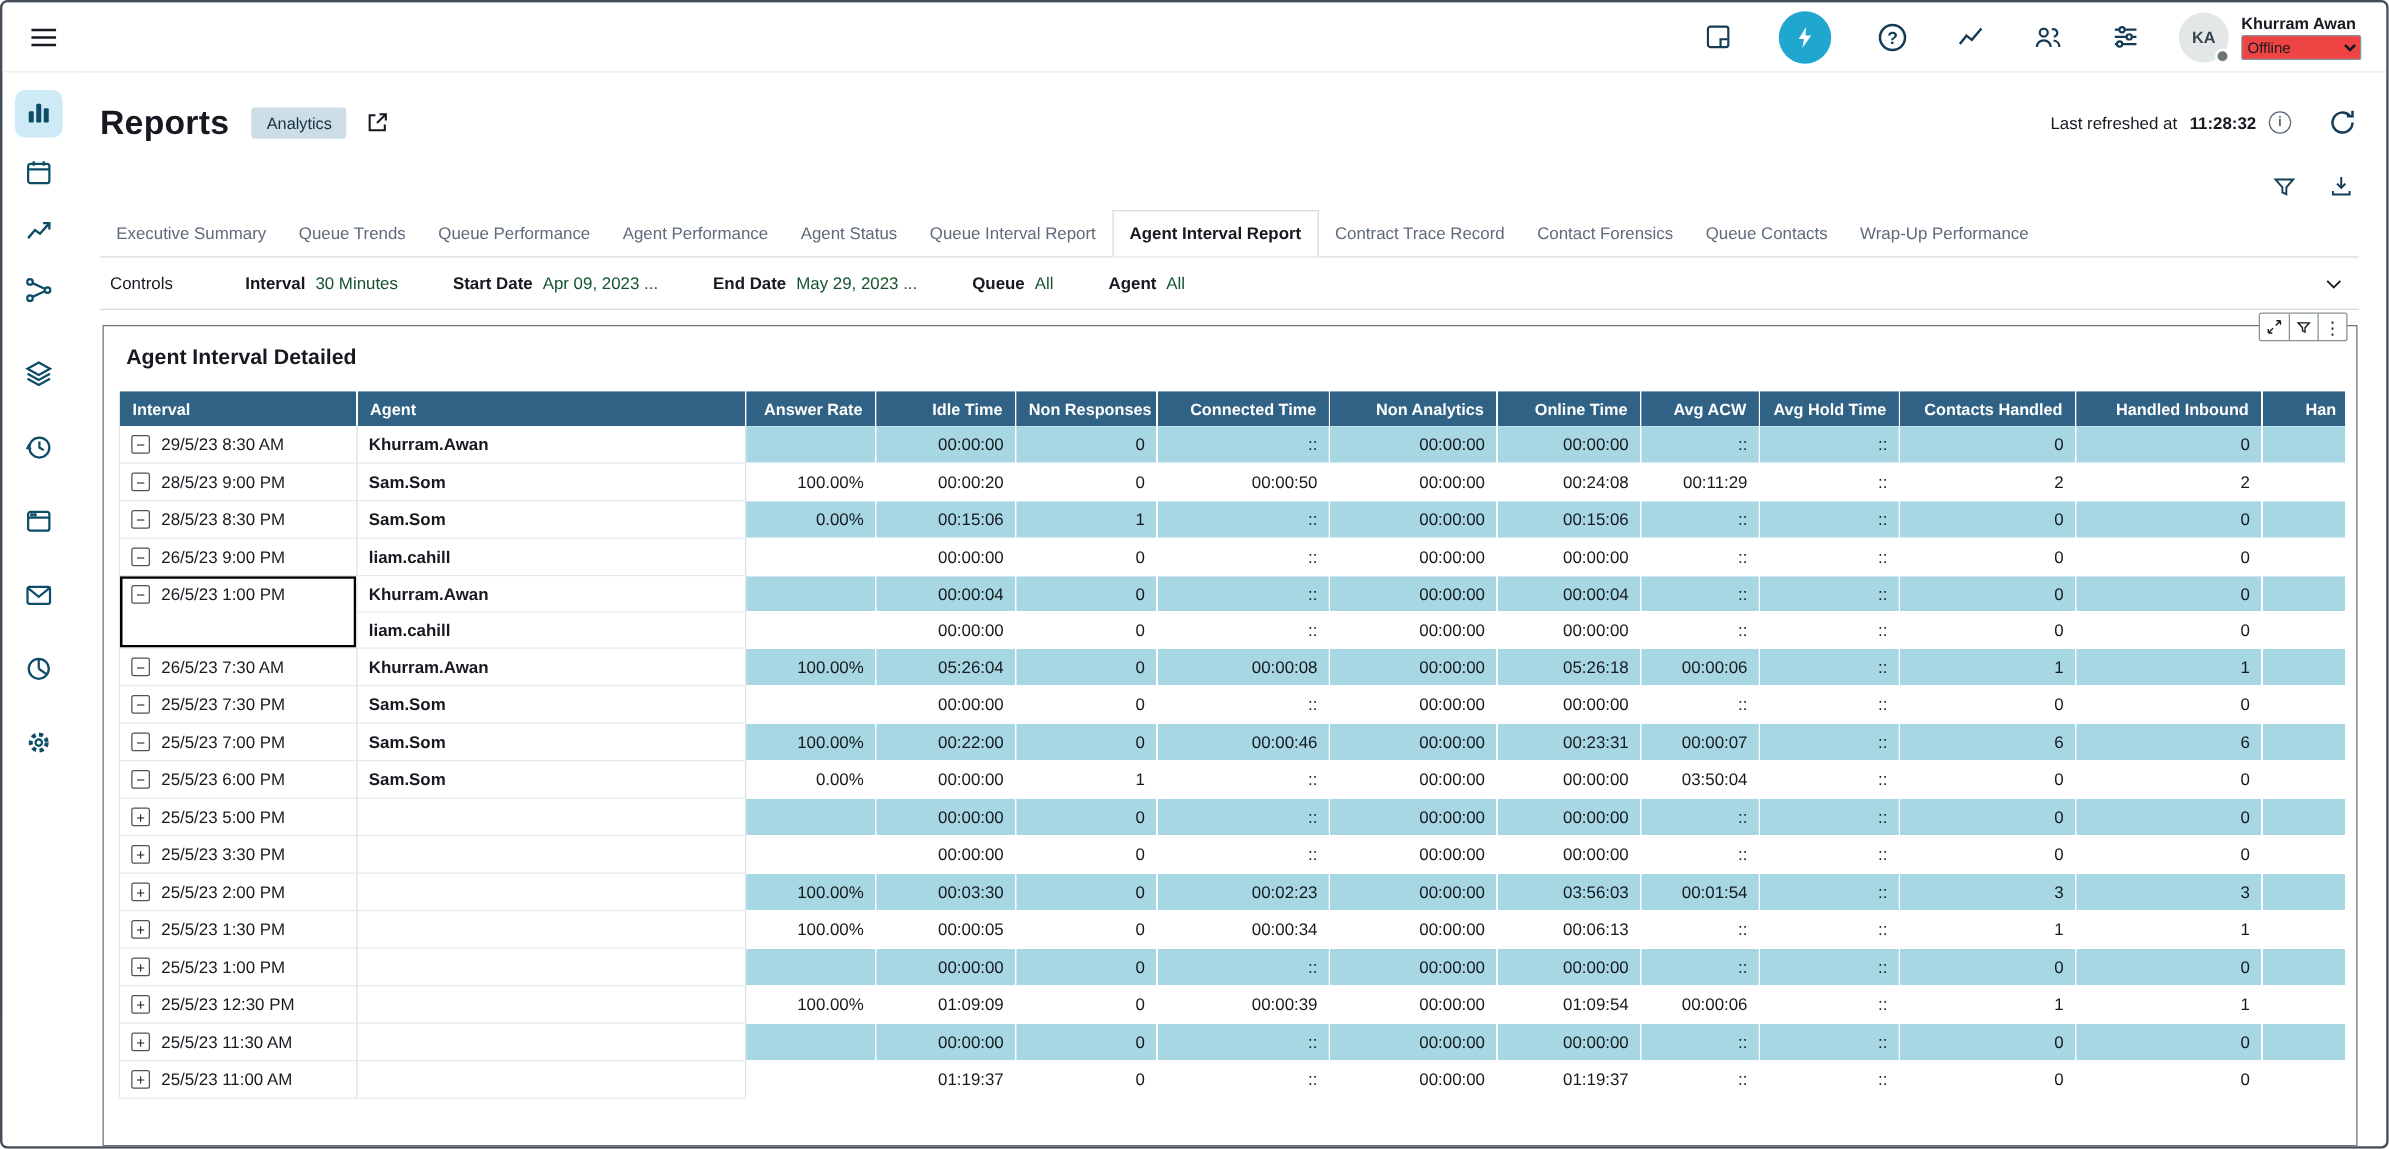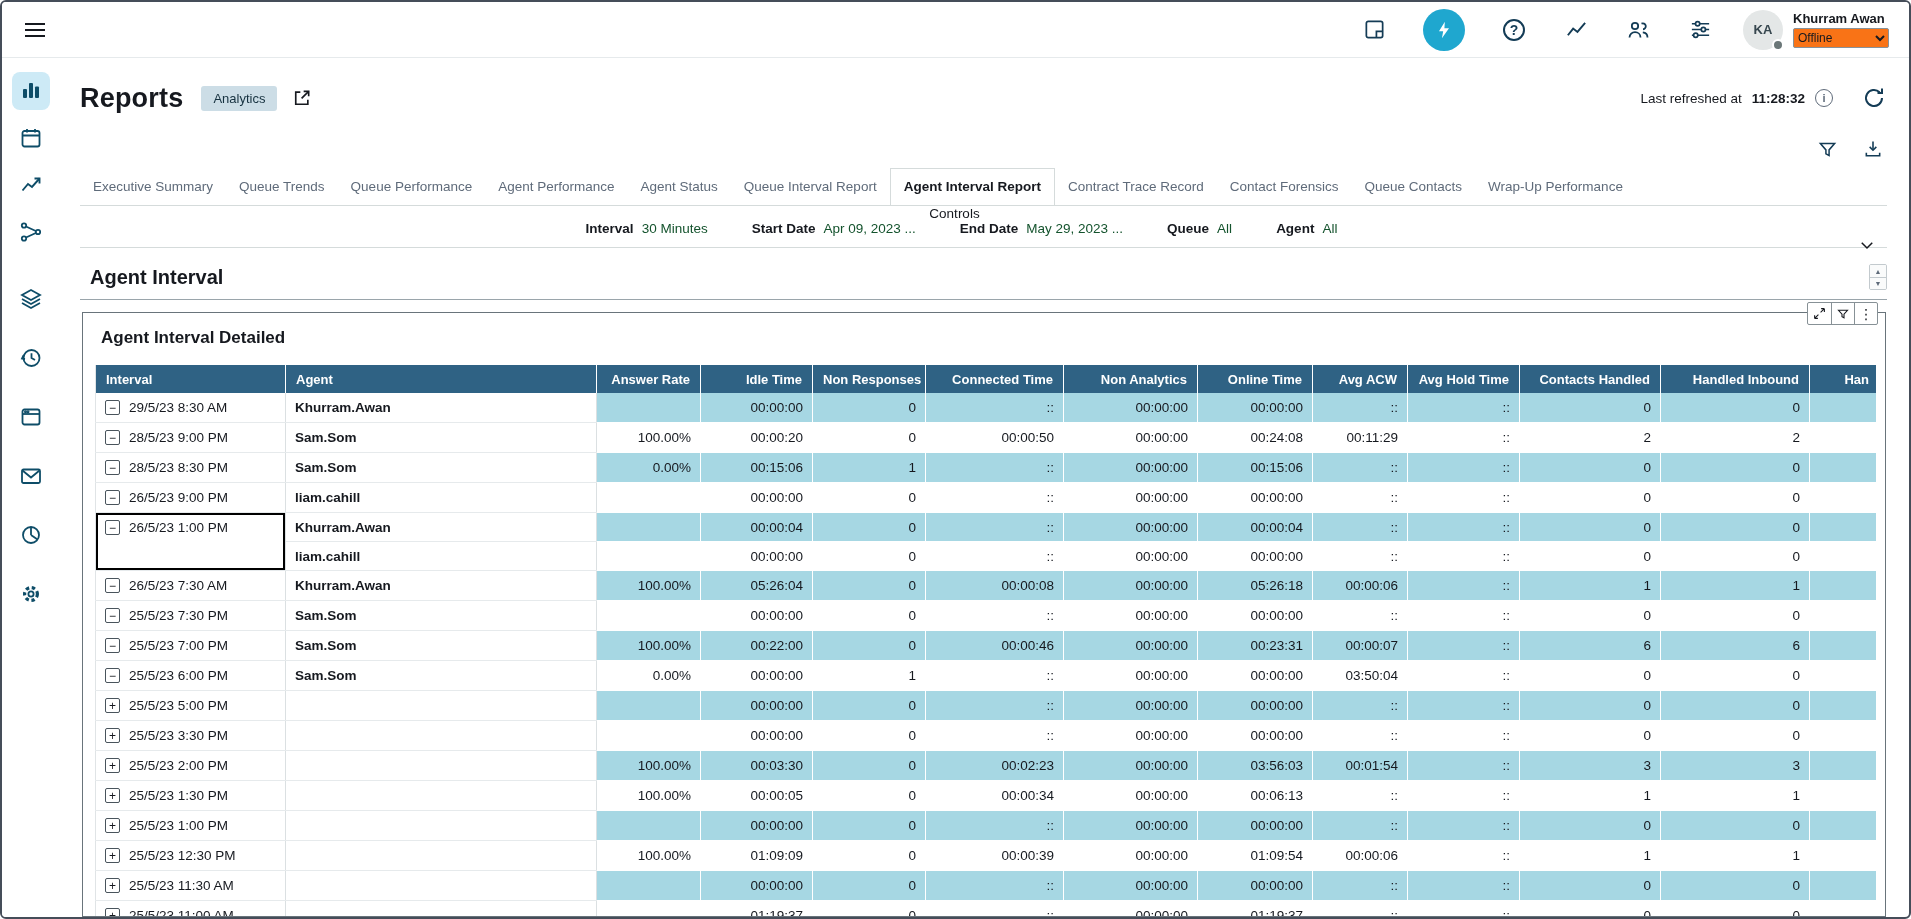--- a/index.html
+++ b/index.html
@@ -19,21 +19,21 @@
   .help-circle{width:22px;height:22px;border:2px solid #143c56;border-radius:50%;
     font-size:14px;font-weight:700;color:#143c56;display:flex;align-items:center;justify-content:center;}
   .user-block{display:flex;align-items:center;gap:10px;margin-left:30px;}
   .avatar{width:40px;height:40px;border-radius:50%;background:#e4e7e7;position:relative;
     display:flex;align-items:center;justify-content:center;font-size:13px;font-weight:700;color:#37474f;}
   .status-dot{position:absolute;right:-1px;bottom:-1px;width:12px;height:12px;border-radius:50%;
     background:#6b7778;border:2px solid #fff;}
   .user-meta{display:flex;flex-direction:column;gap:2px;}
   .user-name{font-size:13px;font-weight:700;}
   .status-select{width:96px;height:20px;font-size:12px;font-family:"Liberation Sans",sans-serif;
-    border:1px solid #87929a;border-radius:2px;color:#16191f;background:#f97316;}
+    border:1px solid #87929a;border-radius:2px;color:#16191f;background:#ef4444;}
 
   
   .shell{flex:1;display:flex;overflow:hidden;min-height:0;}
   .sidebar{width:58px;min-width:58px;padding-top:14px;display:flex;flex-direction:column;align-items:center;background:#fff;}
   .s-icon{width:38px;height:38px;border-radius:8px;display:flex;align-items:center;justify-content:center;
     margin-bottom:9px;cursor:pointer;}
   .s-icon.active{background:#cdeaf6;}
   .side-gap{height:20px;}
   .group2 .s-icon{margin-bottom:21px;}
   .sidebar-group{display:flex;flex-direction:column;align-items:center;}
@@ -57,21 +57,21 @@
   .small-btn{width:24px;height:24px;display:flex;align-items:center;justify-content:center;cursor:pointer;}
 
   
   .tabs{display:flex;align-items:flex-end;border-bottom:1px solid #d5dbdb;margin-top:6px;overflow:hidden;white-space:nowrap;}
   .tab{padding:10px 13px 11px;font-size:13.5px;color:#5f6b7a;cursor:pointer;}
   .tab.active{border:1px solid #d5dbdb;border-bottom:1px solid #fff;margin-bottom:-1px;background:#fff;
     font-weight:700;color:#16191f;}
 
   
   .controls{display:flex;align-items:center;height:42px;min-height:42px;border-bottom:1px solid #d5dbdb;
-    font-size:13.5px;padding:0 8px;flex-direction:column;}
+    font-size:13.5px;padding:0 8px;}
   .controls-title{margin-right:58px;}
   .ctrl-item{display:flex;gap:8px;margin-right:44px;cursor:pointer;}
   .ctrl-label{font-weight:700;}
   .ctrl-value{color:#14532d;}
   .controls-chevron{margin-left:auto;width:24px;height:24px;display:flex;align-items:center;justify-content:center;cursor:pointer;}
 
   
   .section-row{display:flex;align-items:center;padding:16px 0 9px 10px;border-bottom:1px solid #9aa5ab;}
   .section-title{font-size:20px;font-weight:700;}
   .stepper{margin-left:auto;display:flex;flex-direction:column;border:1px solid #c3cace;border-radius:2px;overflow:hidden;}
@@ -332,27 +332,20 @@
               <span class="ctrl-value">All</span>
             </div>
           </div>
         <span class="controls-chevron">
           <svg width="18" height="18" viewBox="0 0 24 24" fill="none" stroke="#16191f" stroke-width="2">
             <polyline points="5,9 12,16 19,9"></polyline>
             </svg>
         </span>
       </div>
 
-      <div class="section-row">
-        <span class="section-title">Agent Interval</span>
-        <span class="stepper">
-          <span class="step-btn">▲</span>
-          <span class="step-btn">▼</span>
-        </span>
-      </div>
 
       <div class="panel">
         <div class="panel-actions">
           <span class="pa-btn">
             <svg width="13" height="13" viewBox="0 0 24 24" fill="none" stroke="#16191f" stroke-width="2">
               <path d="M14 10 L21 3 M21 3h-6 M21 3v6"></path>
                 <path d="M10 14 L3 21 M3 21h6 M3 21v-6"></path>
               </svg>
           </span>
           <span class="pa-btn">

